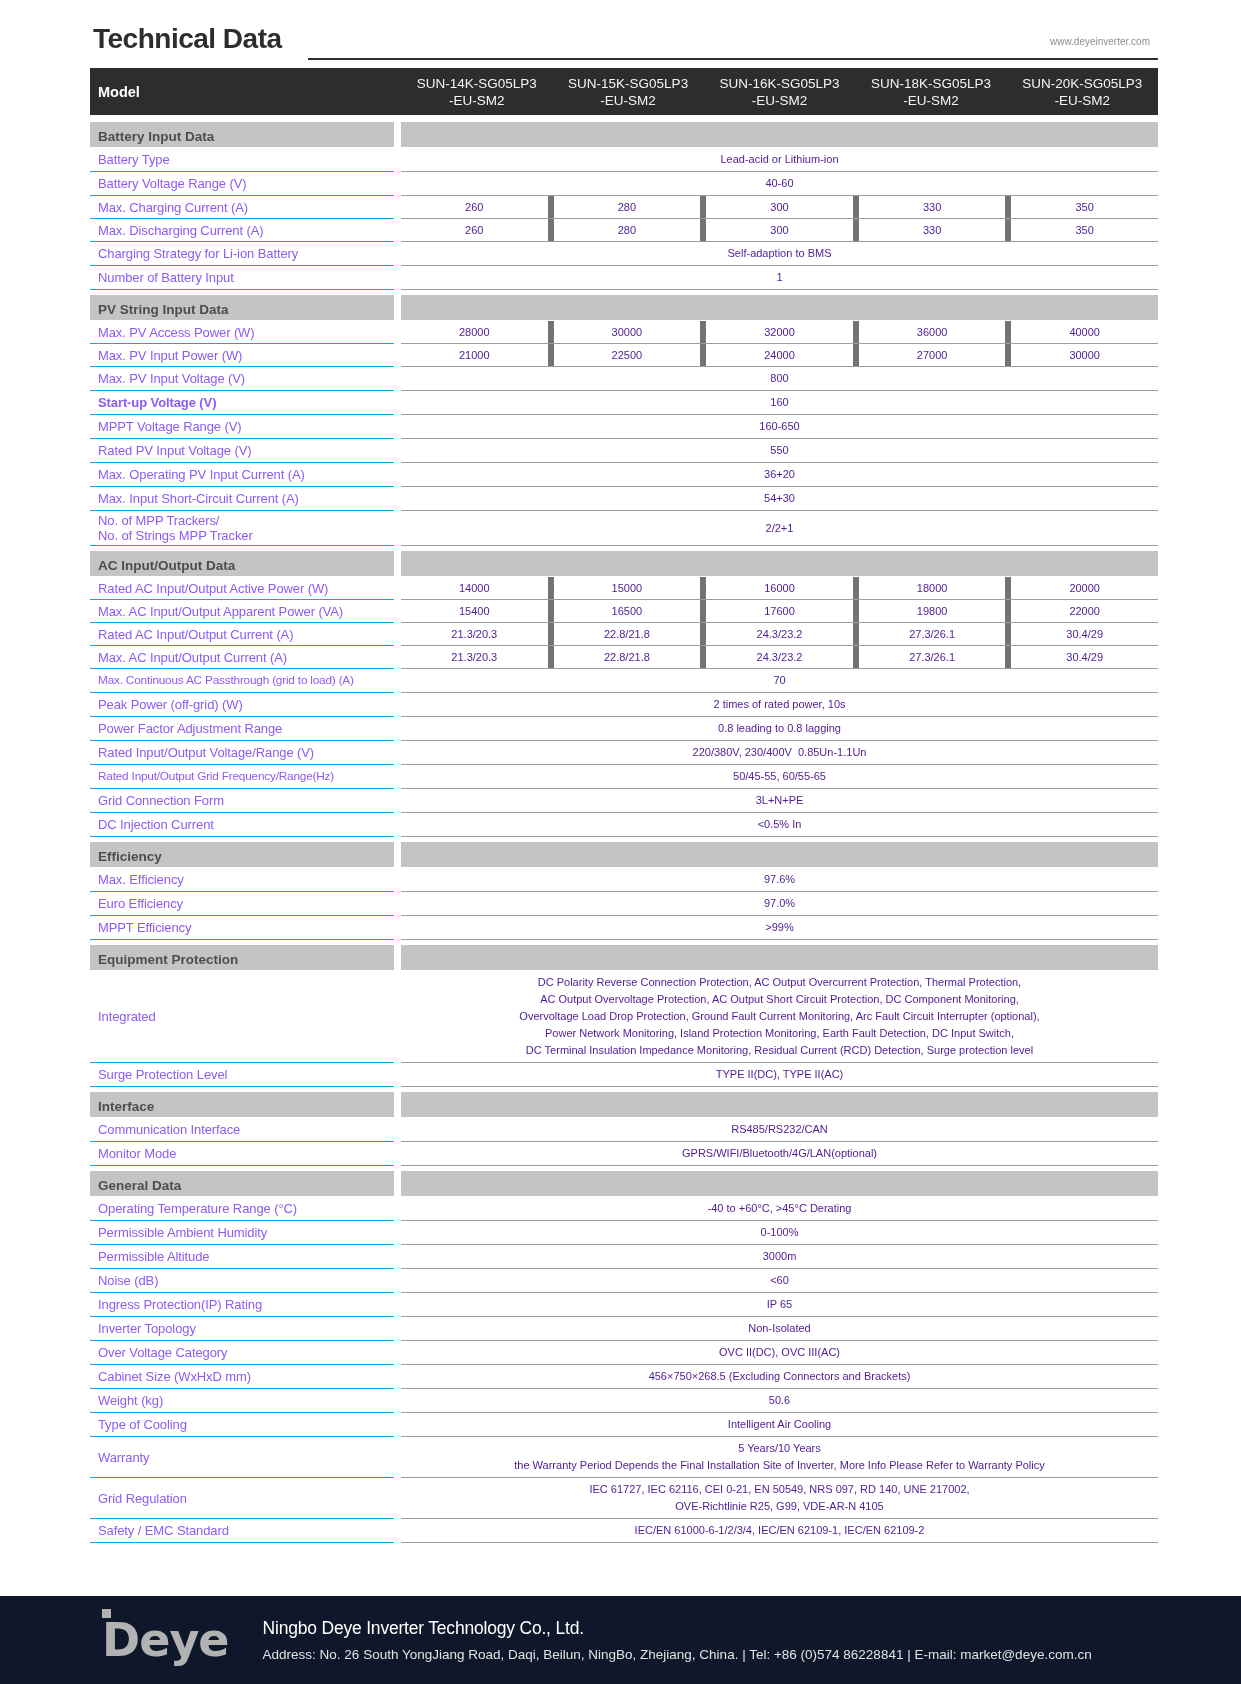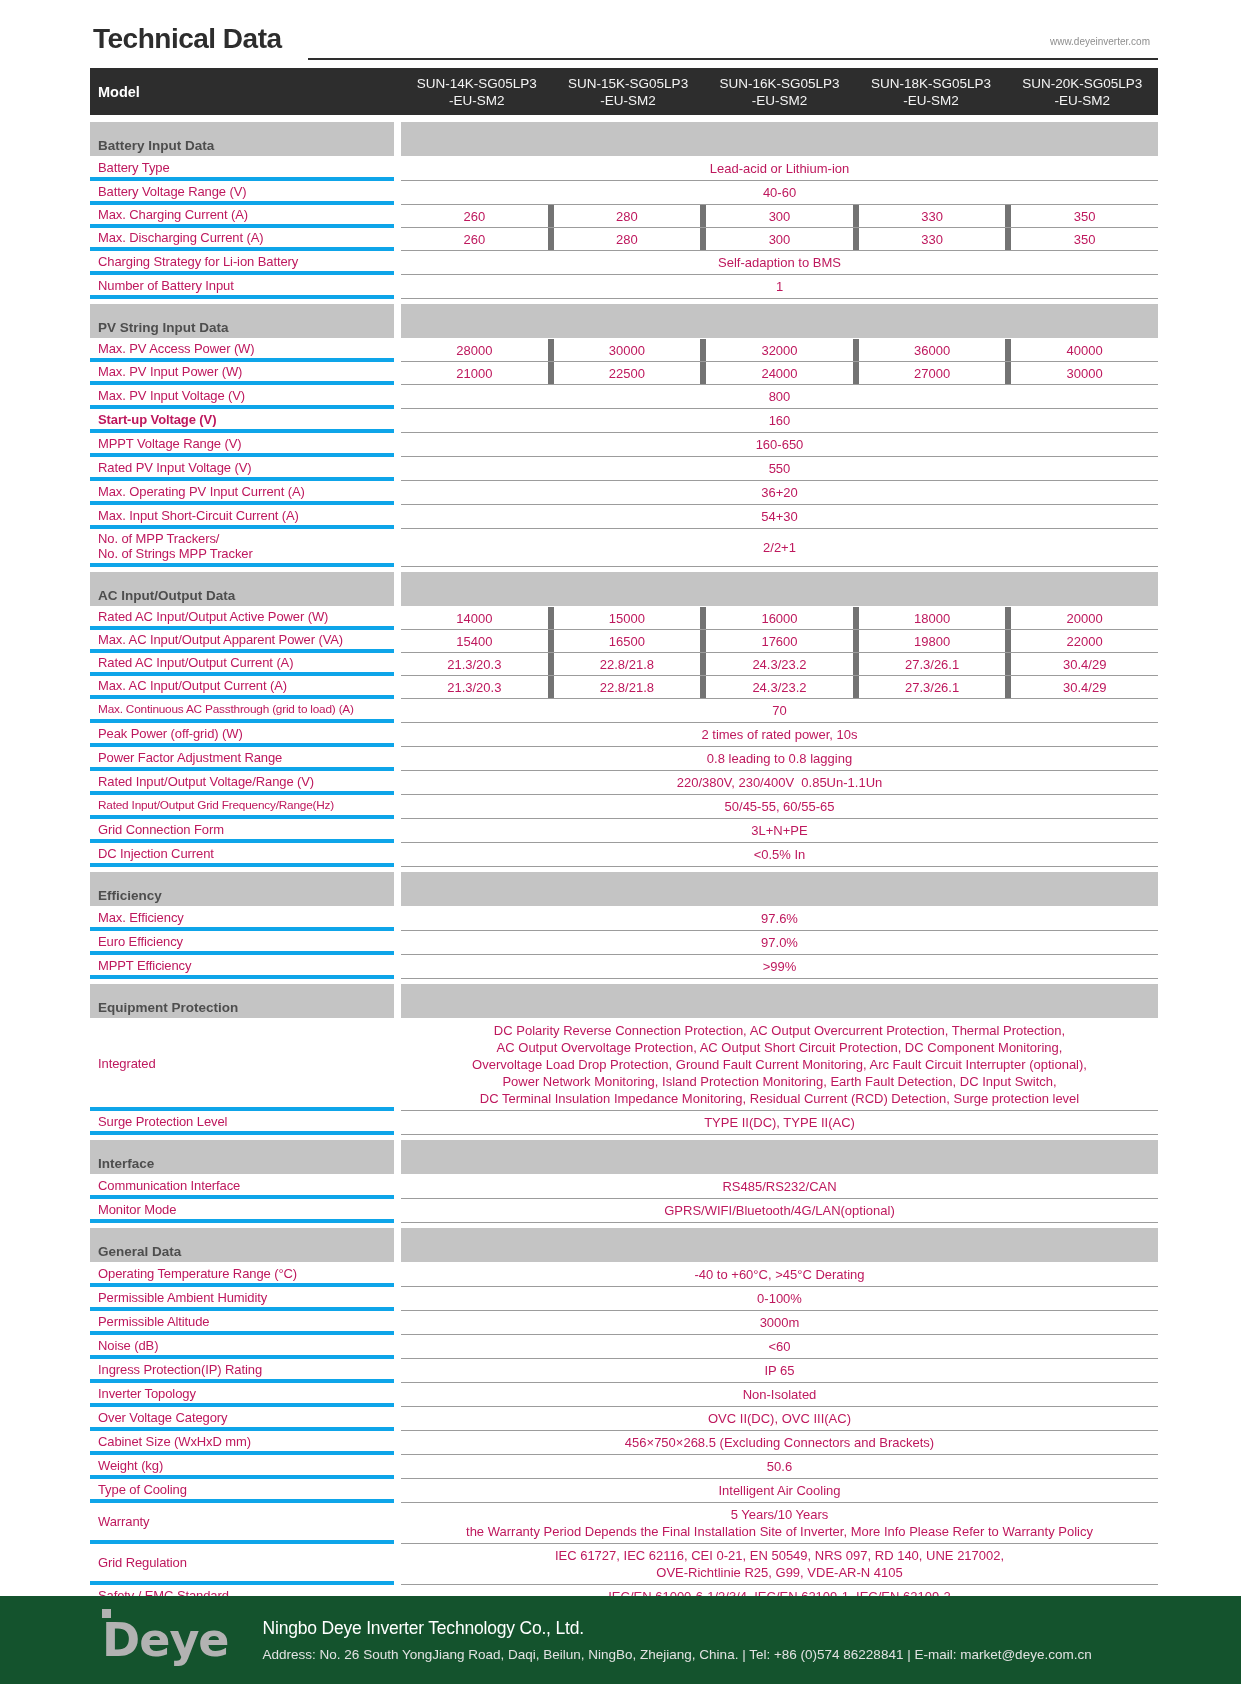--- a/index.html
+++ b/index.html
@@ -39,54 +39,54 @@
     align-items: center; justify-content: center;
     color: #f4f4f4; font-size: 13.5px; line-height: 17px; text-align: center;
   }
 
   
   .spec-body { margin-top: 7px; }
   .section-row { display: flex; column-gap: 7px; margin-top: 5px; margin-bottom: 1px; }
   .section-label {
     width: 304px; background: #c4c4c4; color: #4e4e4e;
     font-weight: bold; font-size: 13.5px;
-    padding: 16px 0 3px 8px; display: flex; align-items: center; min-height: 21px;
+    padding: 7px 0 3px 8px; display: flex; align-items: center; min-height: 21px;
   }
   .section-rest { flex: 1; background: #c4c4c4; }
 
   .row { display: flex; column-gap: 7px; min-height: 23px; }
   .row-label {
-    width: 304px; border-bottom: 4px solid #0ea5e9;
+    width: 304px; border-bottom: 1px solid #0ea5e9;
     padding: 2px 2px 2px 8px;
-    font-size: 13px; color: #be185d; letter-spacing: -0.1px;
+    font-size: 13px; color: #8b5cf6; letter-spacing: -0.1px;
     display: flex; align-items: center; line-height: 15px;
     white-space: pre-line;
   }
   .row-label.bold { font-weight: bold; }
   .row-label.small { font-size: 11.8px; letter-spacing: -0.2px; white-space: nowrap; }
   .row-value {
     flex: 1; border-bottom: 1px solid #9c9c9c;
-    font-size: 13px; color: #be185d;
+    font-size: 11px; color: #4c1d95;
   }
   .row-value.single {
     display: flex; align-items: center; justify-content: center;
     text-align: center; padding: 3px 6px; line-height: 17px;
     white-space: pre-wrap;
   }
   .row-value.multi { display: flex; }
   .cell {
     flex: 1; display: flex; align-items: center; justify-content: center;
     padding: 2px 0; text-align: center;
   }
   .cell + .cell { border-left: 6px solid #737373; }
 
   
   .footer {
     position: absolute; left: 0; right: 0; bottom: 0; height: 88px;
-    background: #14532d; display: flex; align-items: center; padding-left: 102px;
+    background: #0f172a; display: flex; align-items: center; padding-left: 102px;
   }
   .logo {
     position: relative; color: #b2b2b2; font-weight: bold;
     font-size: 46px; line-height: 1; letter-spacing: -1px;
     font-family: "DejaVu Sans", sans-serif;
   }
   .logo-dot {
     position: absolute; left: 0px; top: -8px; width: 9px; height: 9px;
     background: #b2b2b2;
   }

